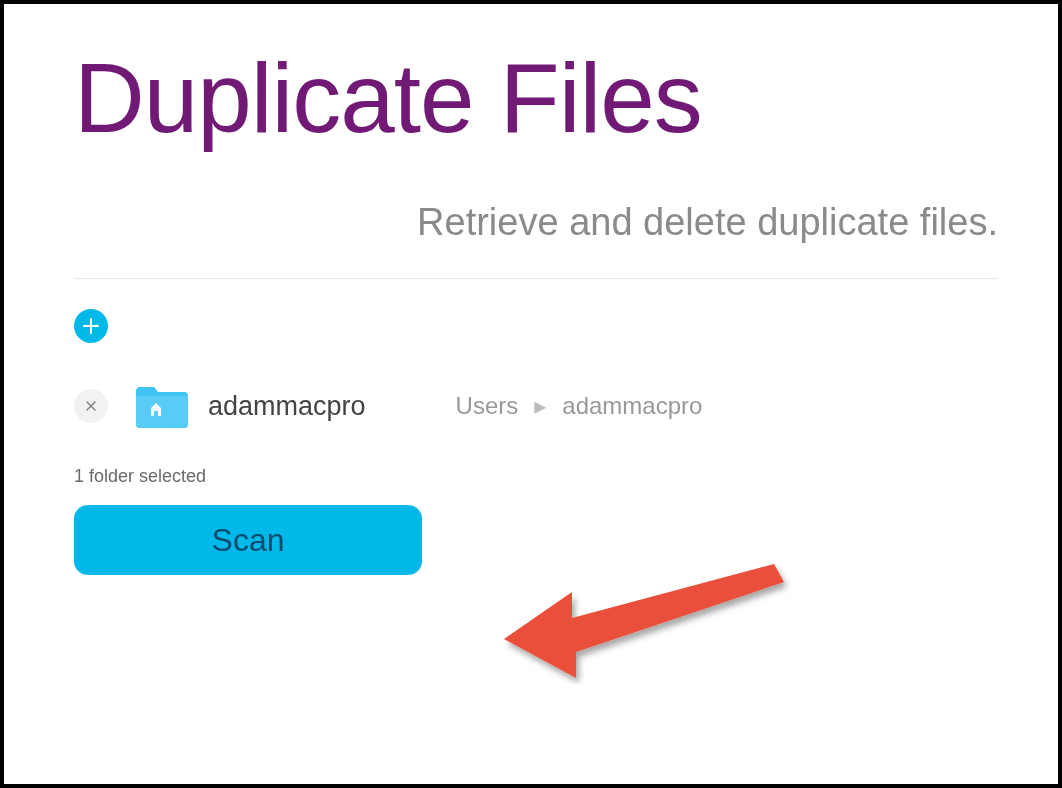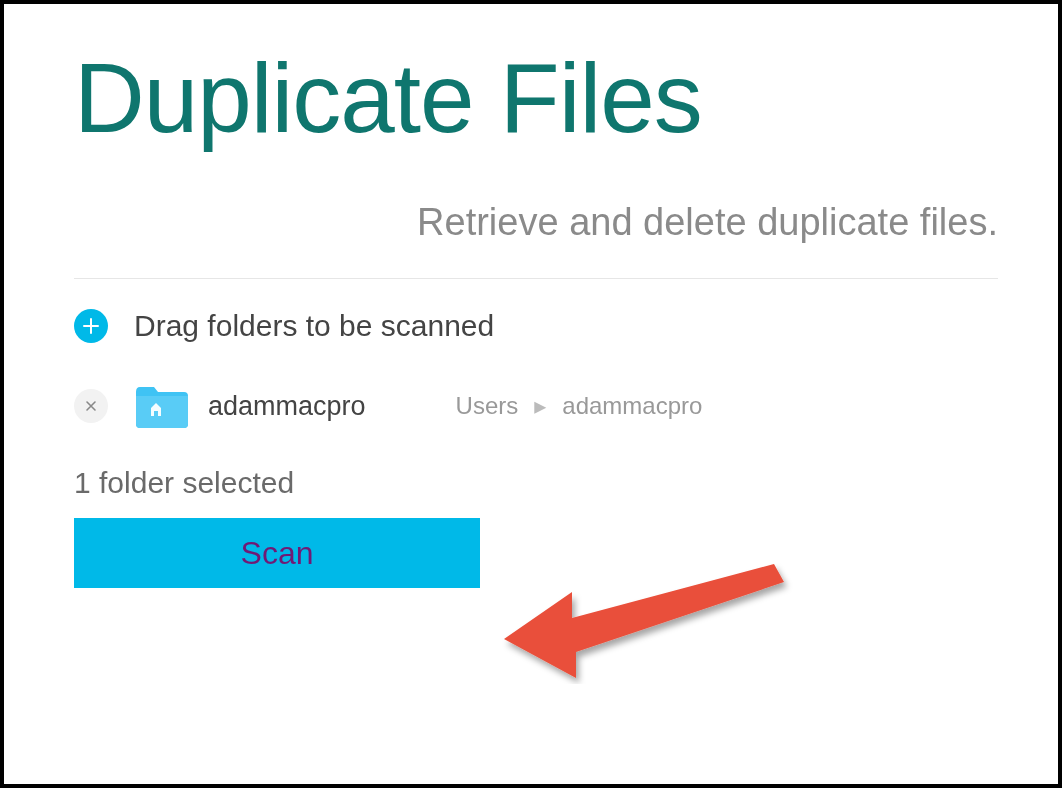--- a/index.html
+++ b/index.html
@@ -7,21 +7,21 @@
   body {
     font-family: -apple-system, "Helvetica Neue", Helvetica, Arial, sans-serif;
     background: #fff;
     border: 4px solid #000;
     padding: 28px 60px 40px 70px;
     position: relative;
   }
   .title {
     font-size: 98px;
     font-weight: 100;
-    color: #0f766e;
+    color: #701a75;
     letter-spacing: -1px;
     margin-top: 10px;
     margin-bottom: 46px;
   }
   .subtitle {
     font-size: 38px;
     font-weight: 300;
     color: #8a8a8a;
     margin-bottom: 34px;
     text-align: right;
@@ -89,32 +89,32 @@
   .breadcrumb {
     display: flex;
     align-items: flex-start;
     gap: 16px;
     font-size: 24px;
     font-weight: 300;
     color: #999;
   }
   .chevron { color:#bbb; }
   .status {
-    font-size: 30px;
+    font-size: 18px;
     font-weight: 300;
     color: #6a6a6a;
     margin-bottom: 18px;
   }
   .scan-btn {
-    width: 406px;
+    width: 348px;
     height: 70px;
     background: #00b9e8;
     border: none;
-    border-radius: 0;
-    color: #701a75;
+    border-radius: 14px;
+    color: #0c4a6e;
     font-size: 32px;
     font-weight: 300;
     cursor: pointer;
     font-family: inherit;
   }
   .arrow-annotation {
     position: absolute;
     left: 490px;
     top: 540px;
     pointer-events: none;
@@ -130,21 +130,20 @@
 <p class="subtitle">Retrieve and delete duplicate files.</p>
 
 <hr class="divider">
 
 <div class="drag-row">
   <div class="plus-btn">
     <svg width="16" height="16" viewBox="0 0 16 16">
       <path d="M8 1v14M1 8h14" stroke="#fff" stroke-width="2" stroke-linecap="round"></path>
     </svg>
   </div>
-  <span class="drag-label">Drag folders to be scanned</span>
 </div>
 
 <div class="folder-row">
   <div class="remove-btn">
     <svg width="12" height="12" viewBox="0 0 12 12">
       <path d="M2 2l8 8M10 2l-8 8" stroke="#888" stroke-width="1.6" stroke-linecap="round"></path>
     </svg>
   </div>
   <svg class="folder-icon" viewBox="0 0 56 44">
     <path d="M2 8 L2 40 Q2 44 6 44 L50 44 Q54 44 54 40 L54 12 Q54 8 50 8 L24 8 L20 3 L6 3 Q2 3 2 8 Z" fill="#3fc3f4"></path>

